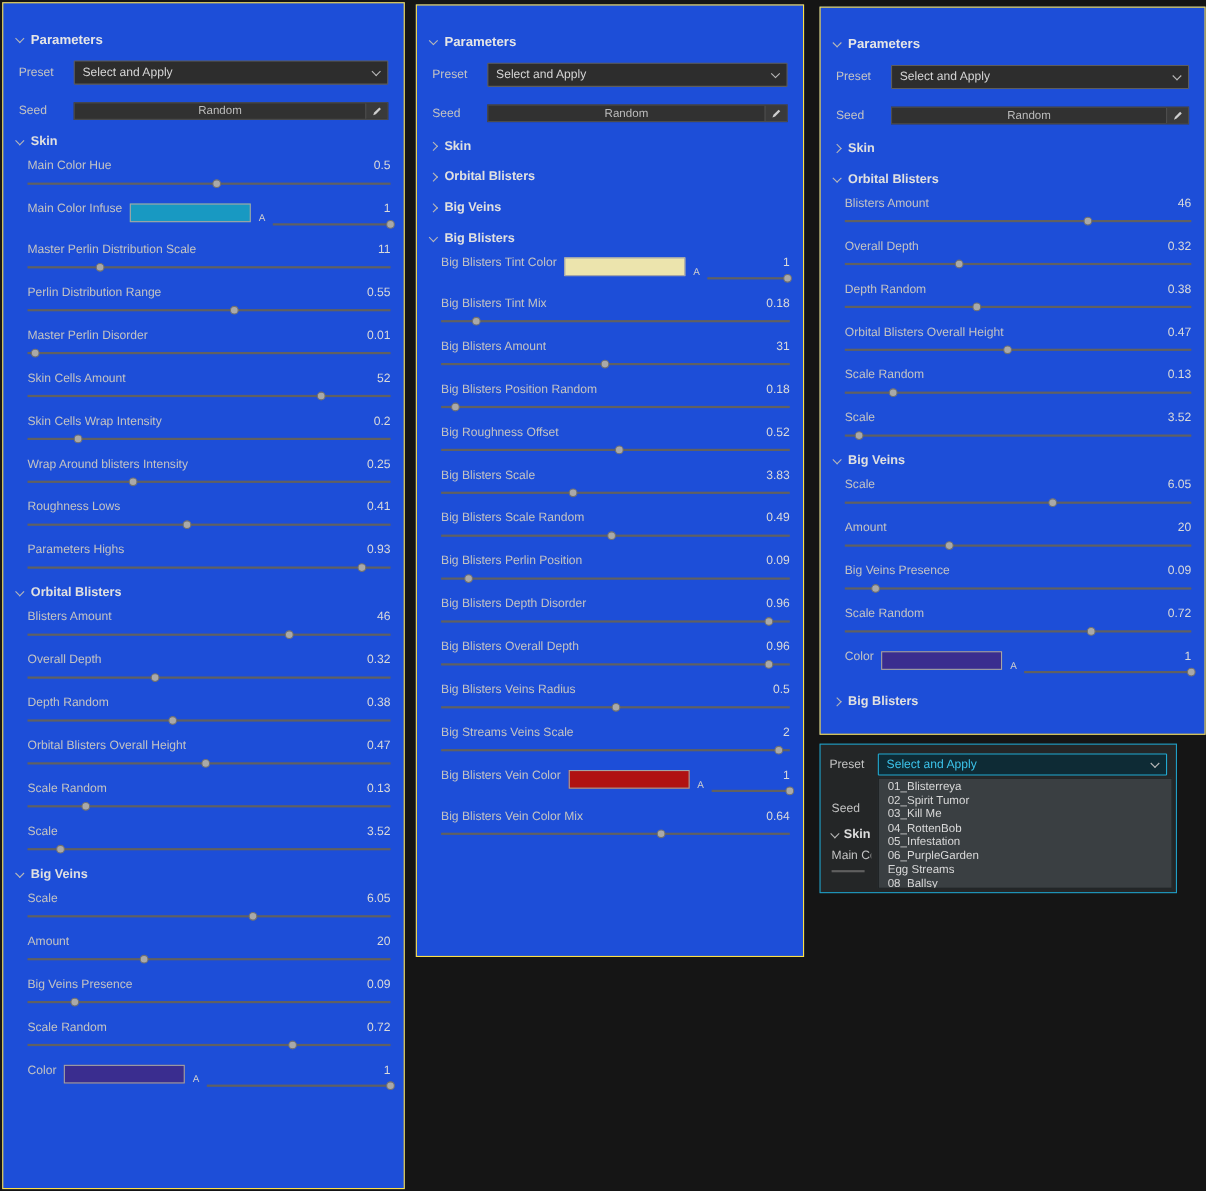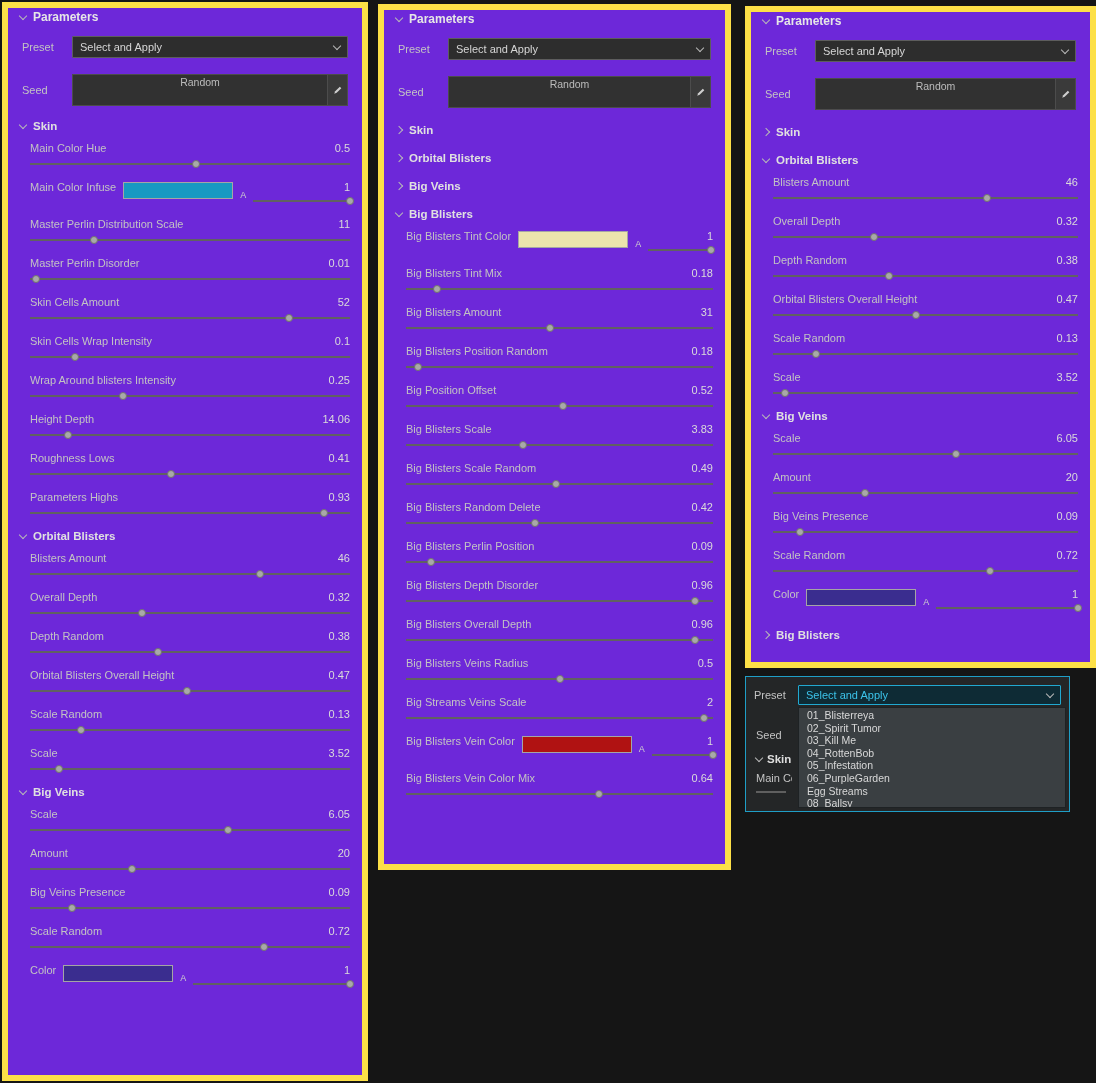--- a/index.html
+++ b/index.html
@@ -1,34 +1,34 @@
 <!DOCTYPE html>
 <html><head>
 <meta charset="utf-8">
 <style>
   *{box-sizing:border-box;margin:0;padding:0}
   html,body{width:1096px;height:1083px}
   body{background:#151515;font-family:"Liberation Sans",sans-serif;position:relative;overflow:hidden}
   #stage{position:absolute;inset:0}
-  .panel{position:absolute;background:#6d28d9;border:6px solid #fde047;padding:0 12px 10px;overflow:hidden}
+  .panel{position:absolute;background:#1d4ed8;border:1px solid #fde047;padding:24px 12px 10px;overflow:hidden}
   .p1{left:2px;top:2px;width:366px;height:1079px}
   .p2{left:378px;top:4px;width:353px;height:866px}
   .p3{left:745px;top:6px;width:351px;height:662px}
   .p4{left:745px;top:676px;width:325px;height:136px;background:#242627;border:1px solid #1f9ec6;padding:8px}
   .phdr{display:flex;align-items:center;gap:7px;font-weight:bold;font-size:12px;color:#e6e6e6;margin:2px 0 12px;cursor:default}
   .lbl{font-size:11px;color:#c3c3c3}
   .preset-row{display:flex;align-items:center;gap:10px;margin:0 2px 16px 2px}
   .preset-row .lbl,.seed-row .lbl{width:40px;flex:none}
   .select{flex:1;height:22px;background:#2d2d2d;border:1px solid #5d5d5d;border-radius:1px;display:flex;align-items:center;justify-content:space-between;padding:0 7px;font-size:11px;color:#d6d6d6;cursor:default}
   .select-active{border-color:#21a9d1;background:#0e2b35;color:#3cc3ea}
   .chev,.selchev{display:inline-block;width:6px;height:6px;border-right:1.5px solid #b8b8b8;border-bottom:1.5px solid #b8b8b8;flex:none}
   .chev-d,.selchev{transform:rotate(45deg);margin-top:-3px}
   .chev-r{transform:rotate(-45deg)}
   .seed-row{display:flex;align-items:center;gap:10px;margin:0 2px 14px 2px}
-  .seed-bar{flex:1;display:flex;align-items:stretch;height:32px;background:#313131;border:1px solid #4c4c4c}
+  .seed-bar{flex:1;display:flex;align-items:stretch;height:16px;background:#313131;border:1px solid #4c4c4c}
   .seed-btn{flex:1;text-align:center;font-size:10.5px;line-height:14px;color:#bcbcbc}
   .seed-pencil{width:20px;display:flex;align-items:center;justify-content:center;background:#3a3a3a;border-left:1px solid #4c4c4c}
   .section-hdr{display:flex;align-items:center;gap:7px;font-weight:bold;font-size:11.5px;color:#e0e0e0;margin:12px 0 10px;cursor:default}
   .section-hdr.collapsed{margin:16px 0}
   .params{margin-left:10px}
   .prow{margin-bottom:12px}
   .prow-top{display:flex;justify-content:space-between;align-items:baseline;font-size:11px;margin-bottom:5px}
   .plabel{color:#c3c3c3;font-size:11px}
   .pvalue{color:#dadada;font-size:11px}
   .trackwrap{position:relative;height:10px}
@@ -113,20 +113,30 @@
               <span class="plabel">Master Perlin Distribution Scale</span>
               <span class="pvalue">11</span>
             </div>
             <div class="trackwrap">
               <div class="track"></div>
               <div class="handle" style="left: 20%;"></div>
             </div>
           </div>
           <div class="prow">
             <div class="prow-top">
+              <span class="plabel">Perlin Distribution Range</span>
+              <span class="pvalue">0.55</span>
+            </div>
+            <div class="trackwrap">
+              <div class="track"></div>
+              <div class="handle" style="left: 57%;"></div>
+            </div>
+          </div>
+          <div class="prow">
+            <div class="prow-top">
               <span class="plabel">Master Perlin Disorder</span>
               <span class="pvalue">0.01</span>
             </div>
             <div class="trackwrap">
               <div class="track"></div>
               <div class="handle" style="left: 2%;"></div>
             </div>
           </div>
           <div class="prow">
             <div class="prow-top">
@@ -134,45 +144,35 @@
               <span class="pvalue">52</span>
             </div>
             <div class="trackwrap">
               <div class="track"></div>
               <div class="handle" style="left: 81%;"></div>
             </div>
           </div>
           <div class="prow">
             <div class="prow-top">
               <span class="plabel">Skin Cells Wrap Intensity</span>
-              <span class="pvalue">0.1</span>
+              <span class="pvalue">0.2</span>
             </div>
             <div class="trackwrap">
               <div class="track"></div>
               <div class="handle" style="left: 14%;"></div>
             </div>
           </div>
           <div class="prow">
             <div class="prow-top">
               <span class="plabel">Wrap Around blisters Intensity</span>
               <span class="pvalue">0.25</span>
             </div>
             <div class="trackwrap">
               <div class="track"></div>
               <div class="handle" style="left: 29%;"></div>
-            </div>
-          </div>
-          <div class="prow">
-            <div class="prow-top">
-              <span class="plabel">Height Depth</span>
-              <span class="pvalue">14.06</span>
-            </div>
-            <div class="trackwrap">
-              <div class="track"></div>
-              <div class="handle" style="left: 12%;"></div>
             </div>
           </div>
           <div class="prow">
             <div class="prow-top">
               <span class="plabel">Roughness Lows</span>
               <span class="pvalue">0.41</span>
             </div>
             <div class="trackwrap">
               <div class="track"></div>
               <div class="handle" style="left: 44%;"></div>
@@ -395,21 +395,21 @@
               <span class="plabel">Big Blisters Position Random</span>
               <span class="pvalue">0.18</span>
             </div>
             <div class="trackwrap">
               <div class="track"></div>
               <div class="handle" style="left: 4%;"></div>
             </div>
           </div>
           <div class="prow">
             <div class="prow-top">
-              <span class="plabel">Big Position Offset</span>
+              <span class="plabel">Big Roughness Offset</span>
               <span class="pvalue">0.52</span>
             </div>
             <div class="trackwrap">
               <div class="track"></div>
               <div class="handle" style="left: 51%;"></div>
             </div>
           </div>
           <div class="prow">
             <div class="prow-top">
               <span class="plabel">Big Blisters Scale</span>
@@ -421,30 +421,20 @@
             </div>
           </div>
           <div class="prow">
             <div class="prow-top">
               <span class="plabel">Big Blisters Scale Random</span>
               <span class="pvalue">0.49</span>
             </div>
             <div class="trackwrap">
               <div class="track"></div>
               <div class="handle" style="left: 49%;"></div>
-            </div>
-          </div>
-          <div class="prow">
-            <div class="prow-top">
-              <span class="plabel">Big Blisters Random Delete</span>
-              <span class="pvalue">0.42</span>
-            </div>
-            <div class="trackwrap">
-              <div class="track"></div>
-              <div class="handle" style="left: 42%;"></div>
             </div>
           </div>
           <div class="prow">
             <div class="prow-top">
               <span class="plabel">Big Blisters Perlin Position</span>
               <span class="pvalue">0.09</span>
             </div>
             <div class="trackwrap">
               <div class="track"></div>
               <div class="handle" style="left: 8%;"></div>

